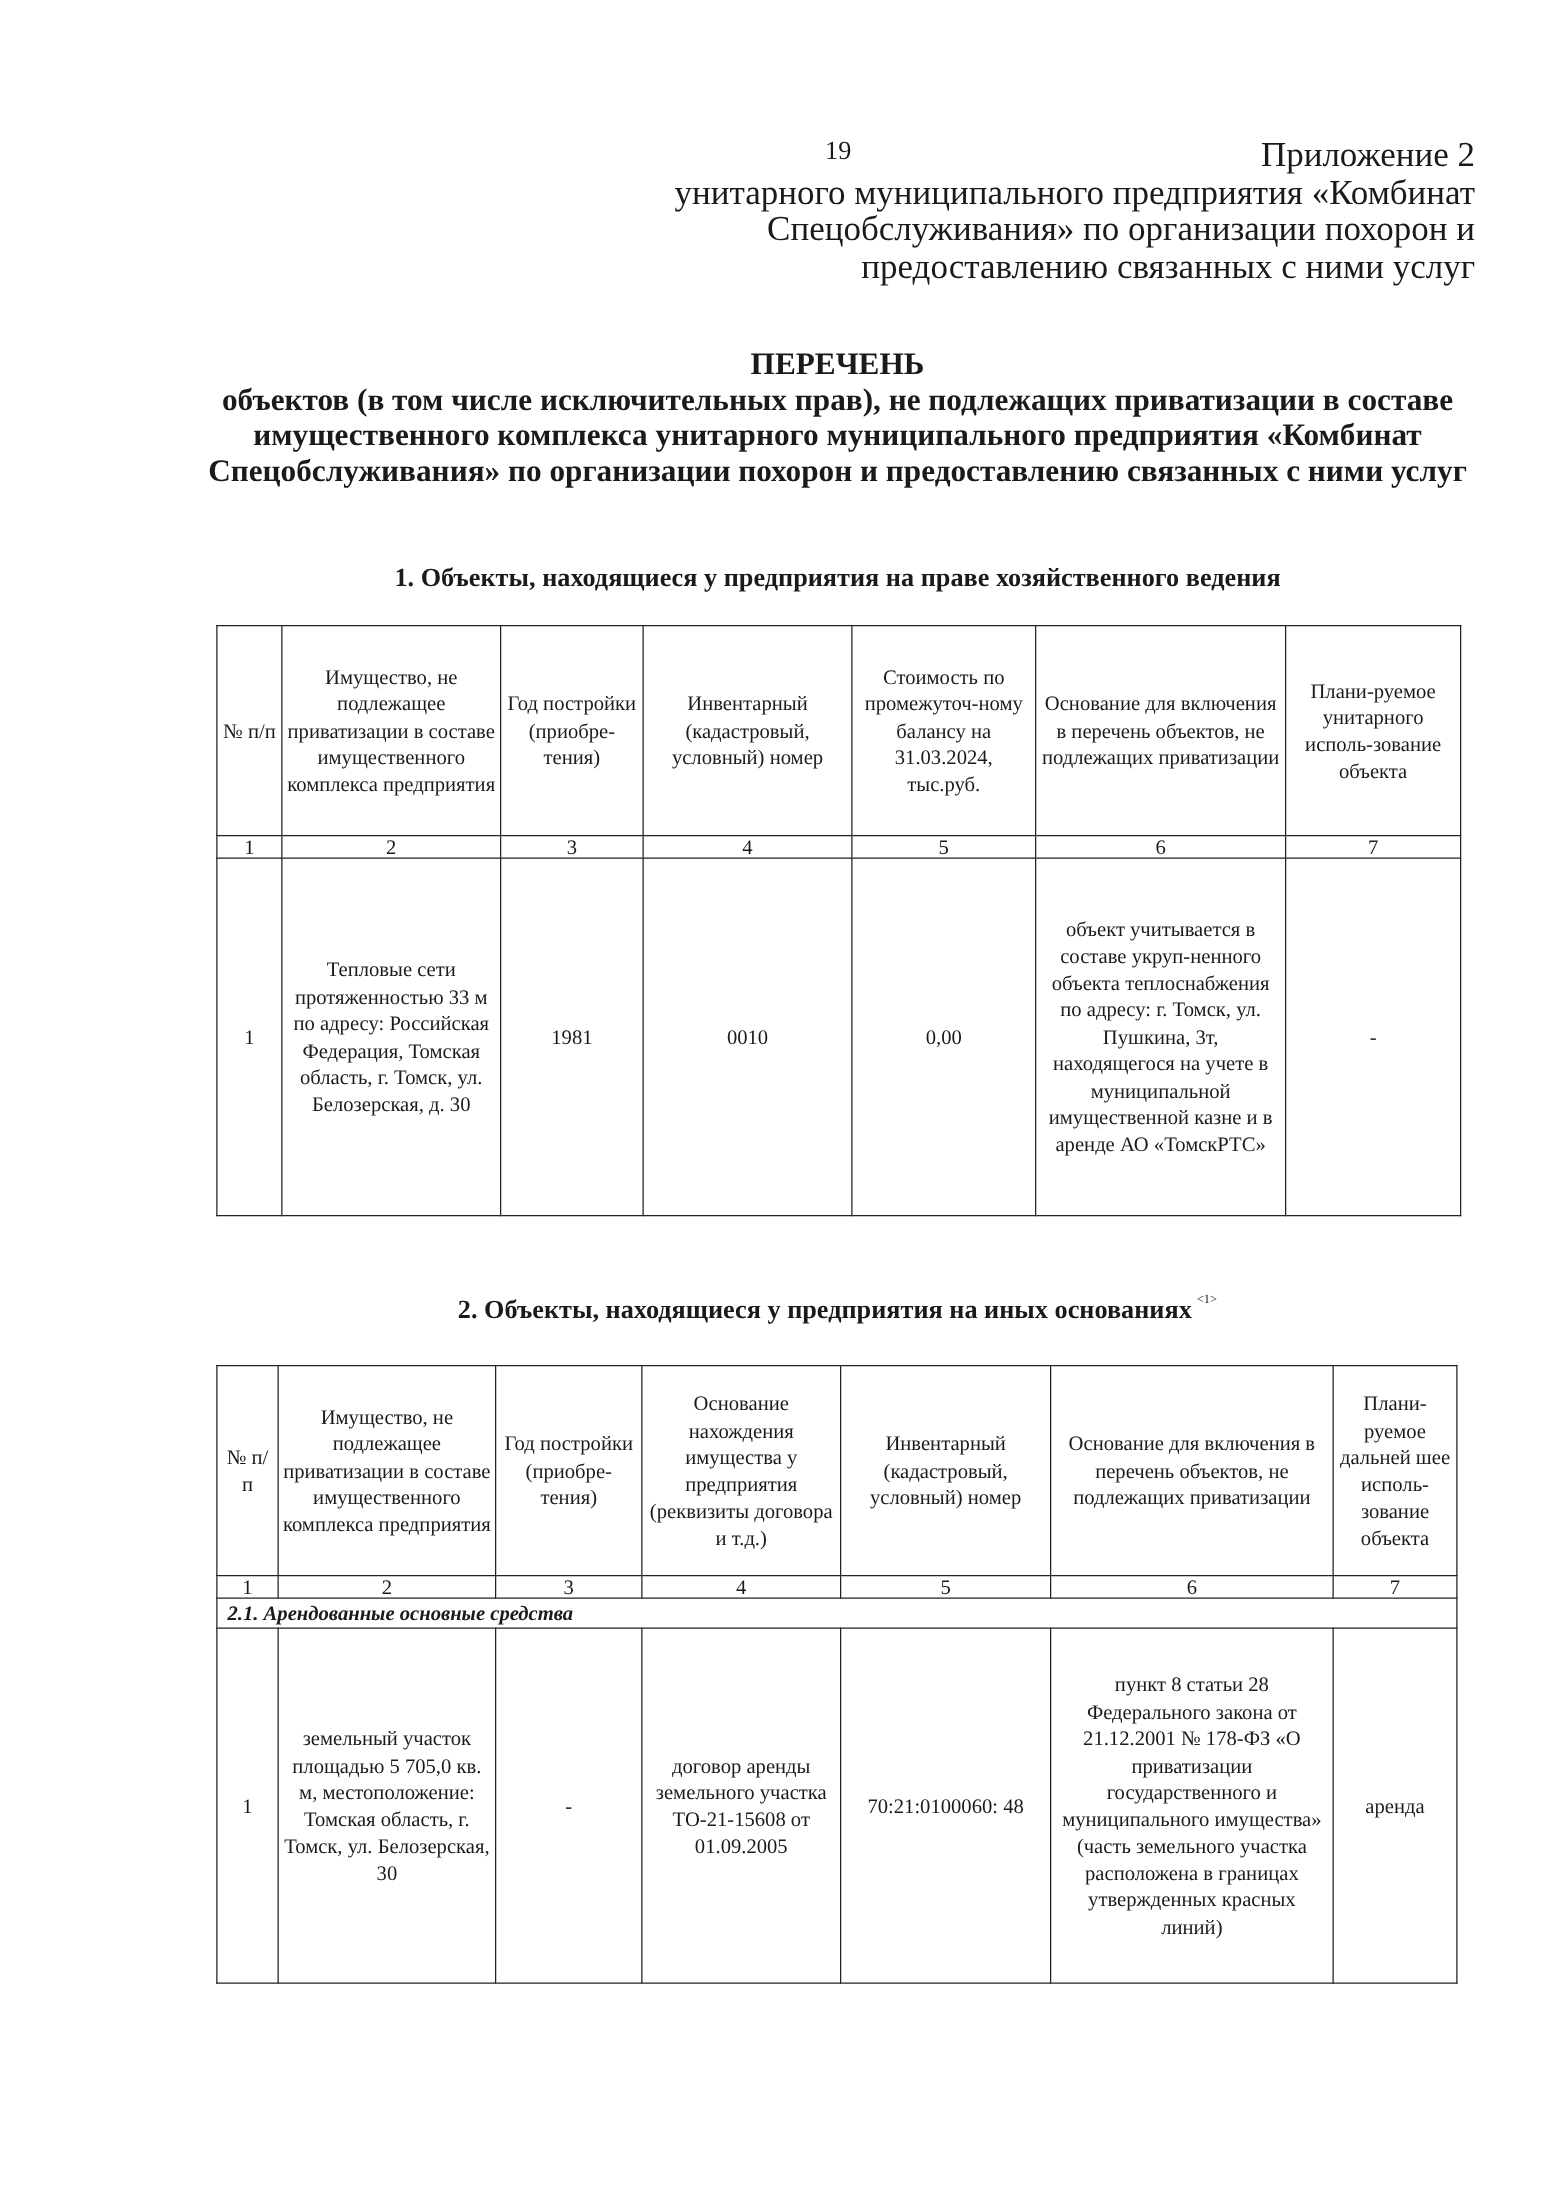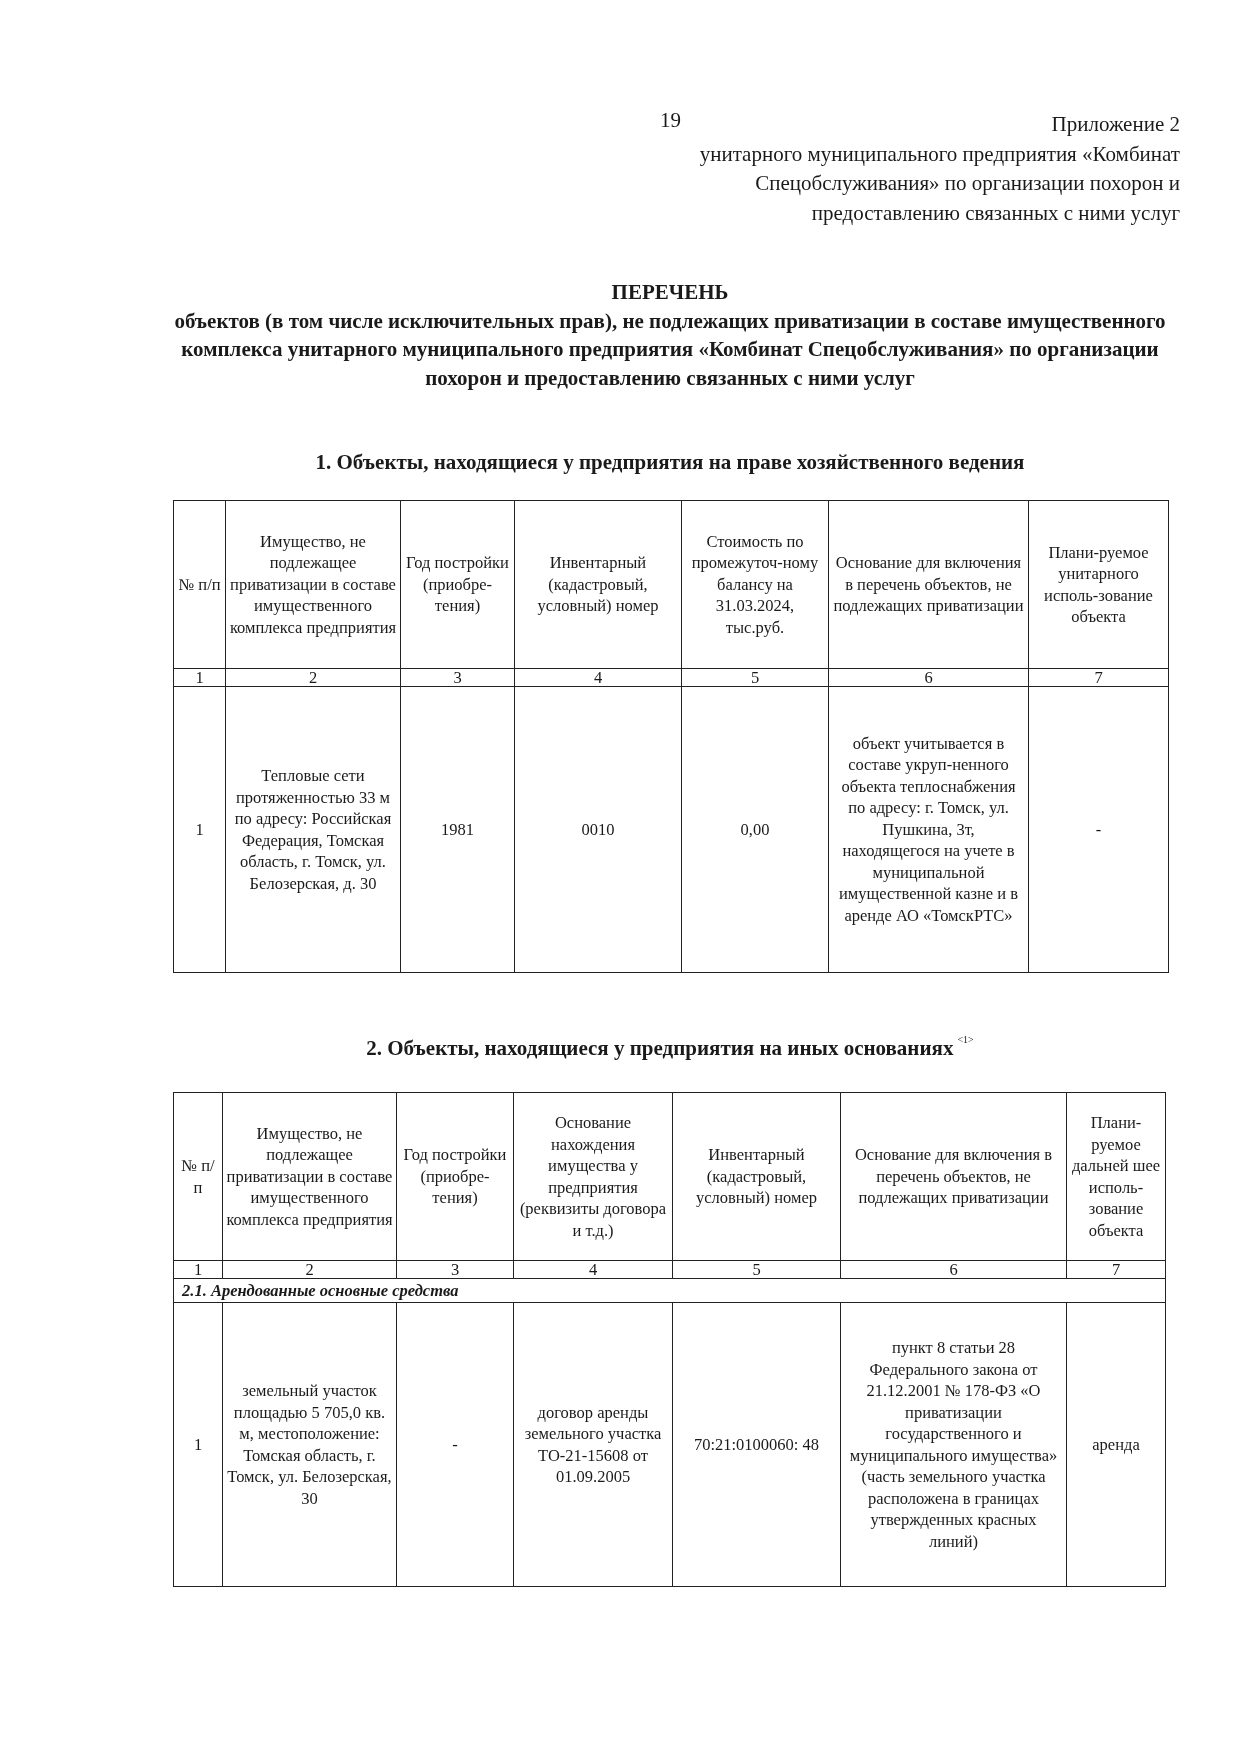--- a/index.html
+++ b/index.html
@@ -3,25 +3,25 @@
 <meta charset="utf-8">
 <style>
   html, body { margin: 0; padding: 0; background: #ffffff; }
   body {
     width: 1235px; height: 1760px; position: relative; overflow: hidden;
     font-family: "Liberation Serif", "DejaVu Serif", serif; color: #1a1a1a;
   }
   .page-number { position: absolute; top: 60px; left: 660px; font-size: 21px; margin-top: 48px; }
   .appendix {
     position: absolute; top: 110px; right: 55px; width: 700px;
-    text-align: right; font-size: 21px; line-height: 29.5px;
+    text-align: right; font-size: 28px; line-height: 29.5px;
   }
   .title-block {
     position: absolute; top: 278px; left: 160px; width: 1020px;
-    text-align: center; font-weight: bold; font-size: 21px; line-height: 28.5px;
+    text-align: center; font-weight: bold; font-size: 25px; line-height: 28.5px;
   }
   .title-block .main { display: block; }
   .section-heading {
     position: absolute; left: 160px; width: 1020px; text-align: center;
     font-weight: bold; font-size: 21px;
   }
   .section-heading sup { font-size: 10px; font-weight: normal; vertical-align: 12px; margin-left: 4px; }
   table.doc {
     position: absolute; border-collapse: collapse; table-layout: fixed;
     font-size: 16.5px; line-height: 21.5px;

